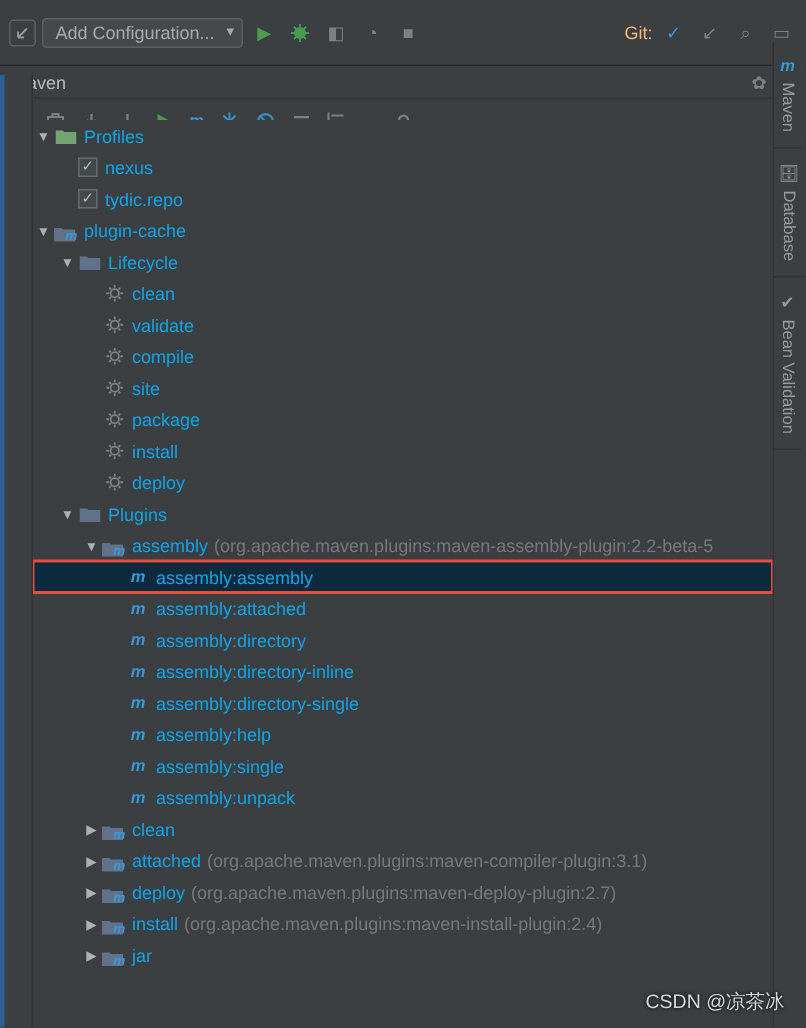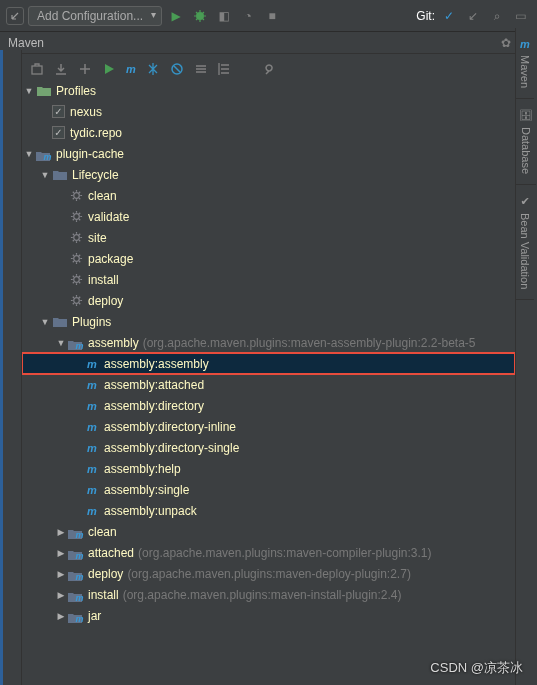--- a/index.html
+++ b/index.html
@@ -7,21 +7,21 @@
       background: #3c3f41;
       color: #bbbbbb;
       font-family: "Segoe UI", Arial, sans-serif;
       font-size: 12px;
       width: 537px;
       height: 685px;
       overflow: hidden;
       position: relative;
     }
     .top-toolbar {
-      height: 32px;
+      height: 44px;
       background: #3c3f41;
       border-bottom: 1px solid #2b2b2b;
       display: flex;
       align-items: center;
       padding: 0 6px;
       gap: 4px;
     }
     .tbtn {
       width: 20px; height: 20px;
       display: inline-flex; align-items: center; justify-content: center;
@@ -115,21 +115,21 @@
       font-size: 9px;
       flex-shrink: 0;
     }
     .arrow.empty { visibility: hidden; }
     .node-icon {
       width: 16px; height: 16px;
       display: inline-flex; align-items: center; justify-content: center;
       margin-right: 4px;
       flex-shrink: 0;
     }
-    .node-label { color: #fef9c3; }
+    .node-label { color: #0ea5e9; }
     .node-sub { color: #787878; margin-left: 4px; text-align: center; }
     .checkbox {
       width: 13px; height: 13px;
       border: 1px solid #6a6a6a;
       background: #43494a;
       margin-right: 5px;
       display: inline-flex; align-items: center; justify-content: center;
       flex-shrink: 0;
     }
     .checkbox.checked::after { content: "✓"; color: #bbbbbb; font-size: 10px; line-height: 1; }
@@ -163,21 +163,21 @@
   <span class="tbtn green">▶</span>
   <span class="tbtn green">
     <svg width="14" height="14" viewBox="0 0 14 14">
         <circle cx="7" cy="7" r="4" fill="#499c54"></circle>
         <path d="M7 1 v2 M7 11 v2 M1 7 h2 M11 7 h2 M3 3 l1.5 1.5 M11 11 l-1.5-1.5 M3 11 l1.5-1.5 M11 3 l-1.5 1.5" stroke="#499c54" stroke-width="1.2"></path>
       </svg>
   </span>
   <span class="tbtn gray">◧</span>
   <span class="tbtn gray">◔</span>
   <span class="tbtn gray">■</span>
-  <span style="margin-left:auto;color:#ffffff">Git:</span>
+  <span style="margin-left:auto;color:#fdba74">Git:</span>
   <span class="tbtn blue">✓</span>
   <span class="tbtn gray">↙</span>
   <span class="tbtn gray">⌕</span>
   <span class="tbtn gray">▭</span>
 </div>
 
 <div class="header-row">
   <span class="title">Maven</span>
   <span class="header-icons">
     <span class="icon gray">✿</span>
@@ -337,20 +337,32 @@
       <div class="tree-row">
         <span class="ind"></span>
         <span class="ind"></span>
         <span class="arrow empty">▶</span>
         <span class="node-icon">
           <svg width="13" height="13" viewBox="0 0 14 14">
             <circle cx="7" cy="7" r="3" fill="none" stroke="#808187" stroke-width="1.3"></circle>
             <path d="M7 1 v2 M7 11 v2 M1 7 h2 M11 7 h2 M3 3 l1.3 1.3 M11 11 l-1.3-1.3 M3 11 l1.3-1.3 M11 3 l-1.3 1.3" stroke="#808187" stroke-width="1.3"></path>
           </svg>
         </span>
+        <span class="node-label">compile</span>
+      </div>
+      <div class="tree-row">
+        <span class="ind"></span>
+        <span class="ind"></span>
+        <span class="arrow empty">▶</span>
+        <span class="node-icon">
+          <svg width="13" height="13" viewBox="0 0 14 14">
+            <circle cx="7" cy="7" r="3" fill="none" stroke="#808187" stroke-width="1.3"></circle>
+            <path d="M7 1 v2 M7 11 v2 M1 7 h2 M11 7 h2 M3 3 l1.3 1.3 M11 11 l-1.3-1.3 M3 11 l1.3-1.3 M11 3 l-1.3 1.3" stroke="#808187" stroke-width="1.3"></path>
+          </svg>
+        </span>
         <span class="node-label">site</span>
       </div>
       <div class="tree-row">
         <span class="ind"></span>
         <span class="ind"></span>
         <span class="arrow empty">▶</span>
         <span class="node-icon">
           <svg width="13" height="13" viewBox="0 0 14 14">
             <circle cx="7" cy="7" r="3" fill="none" stroke="#808187" stroke-width="1.3"></circle>
             <path d="M7 1 v2 M7 11 v2 M1 7 h2 M11 7 h2 M3 3 l1.3 1.3 M11 11 l-1.3-1.3 M3 11 l1.3-1.3 M11 3 l-1.3 1.3" stroke="#808187" stroke-width="1.3"></path>

